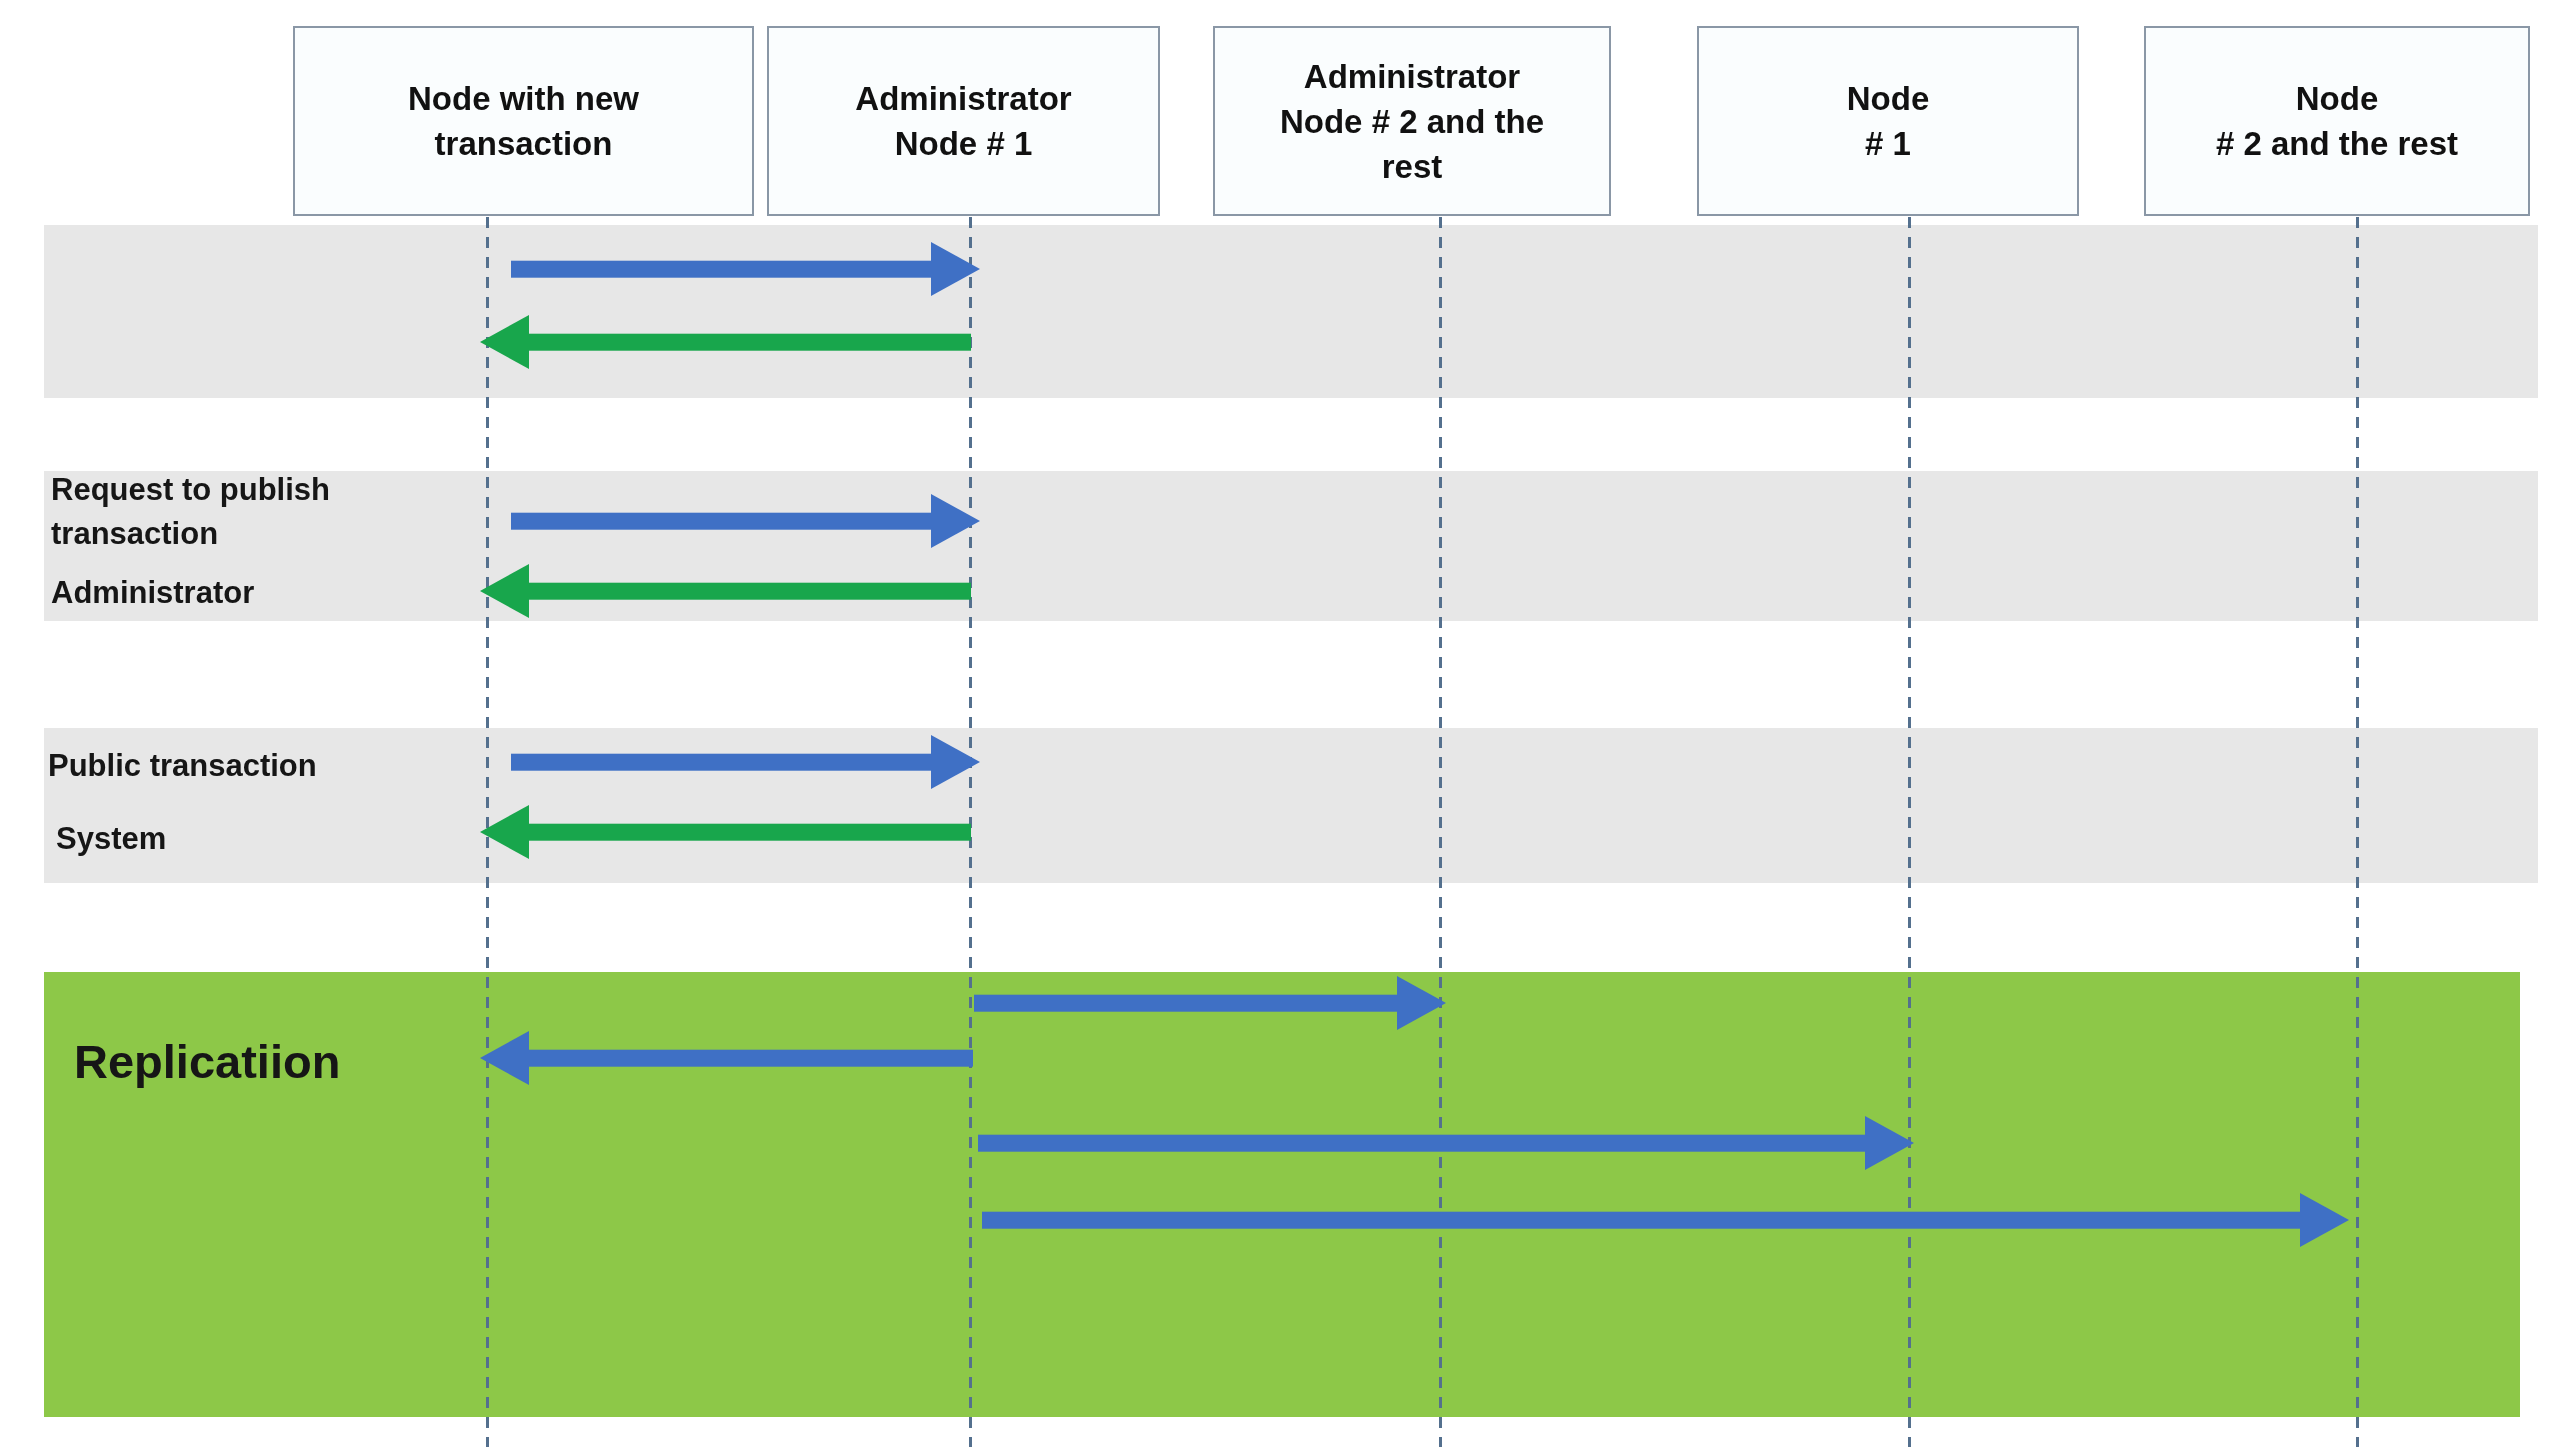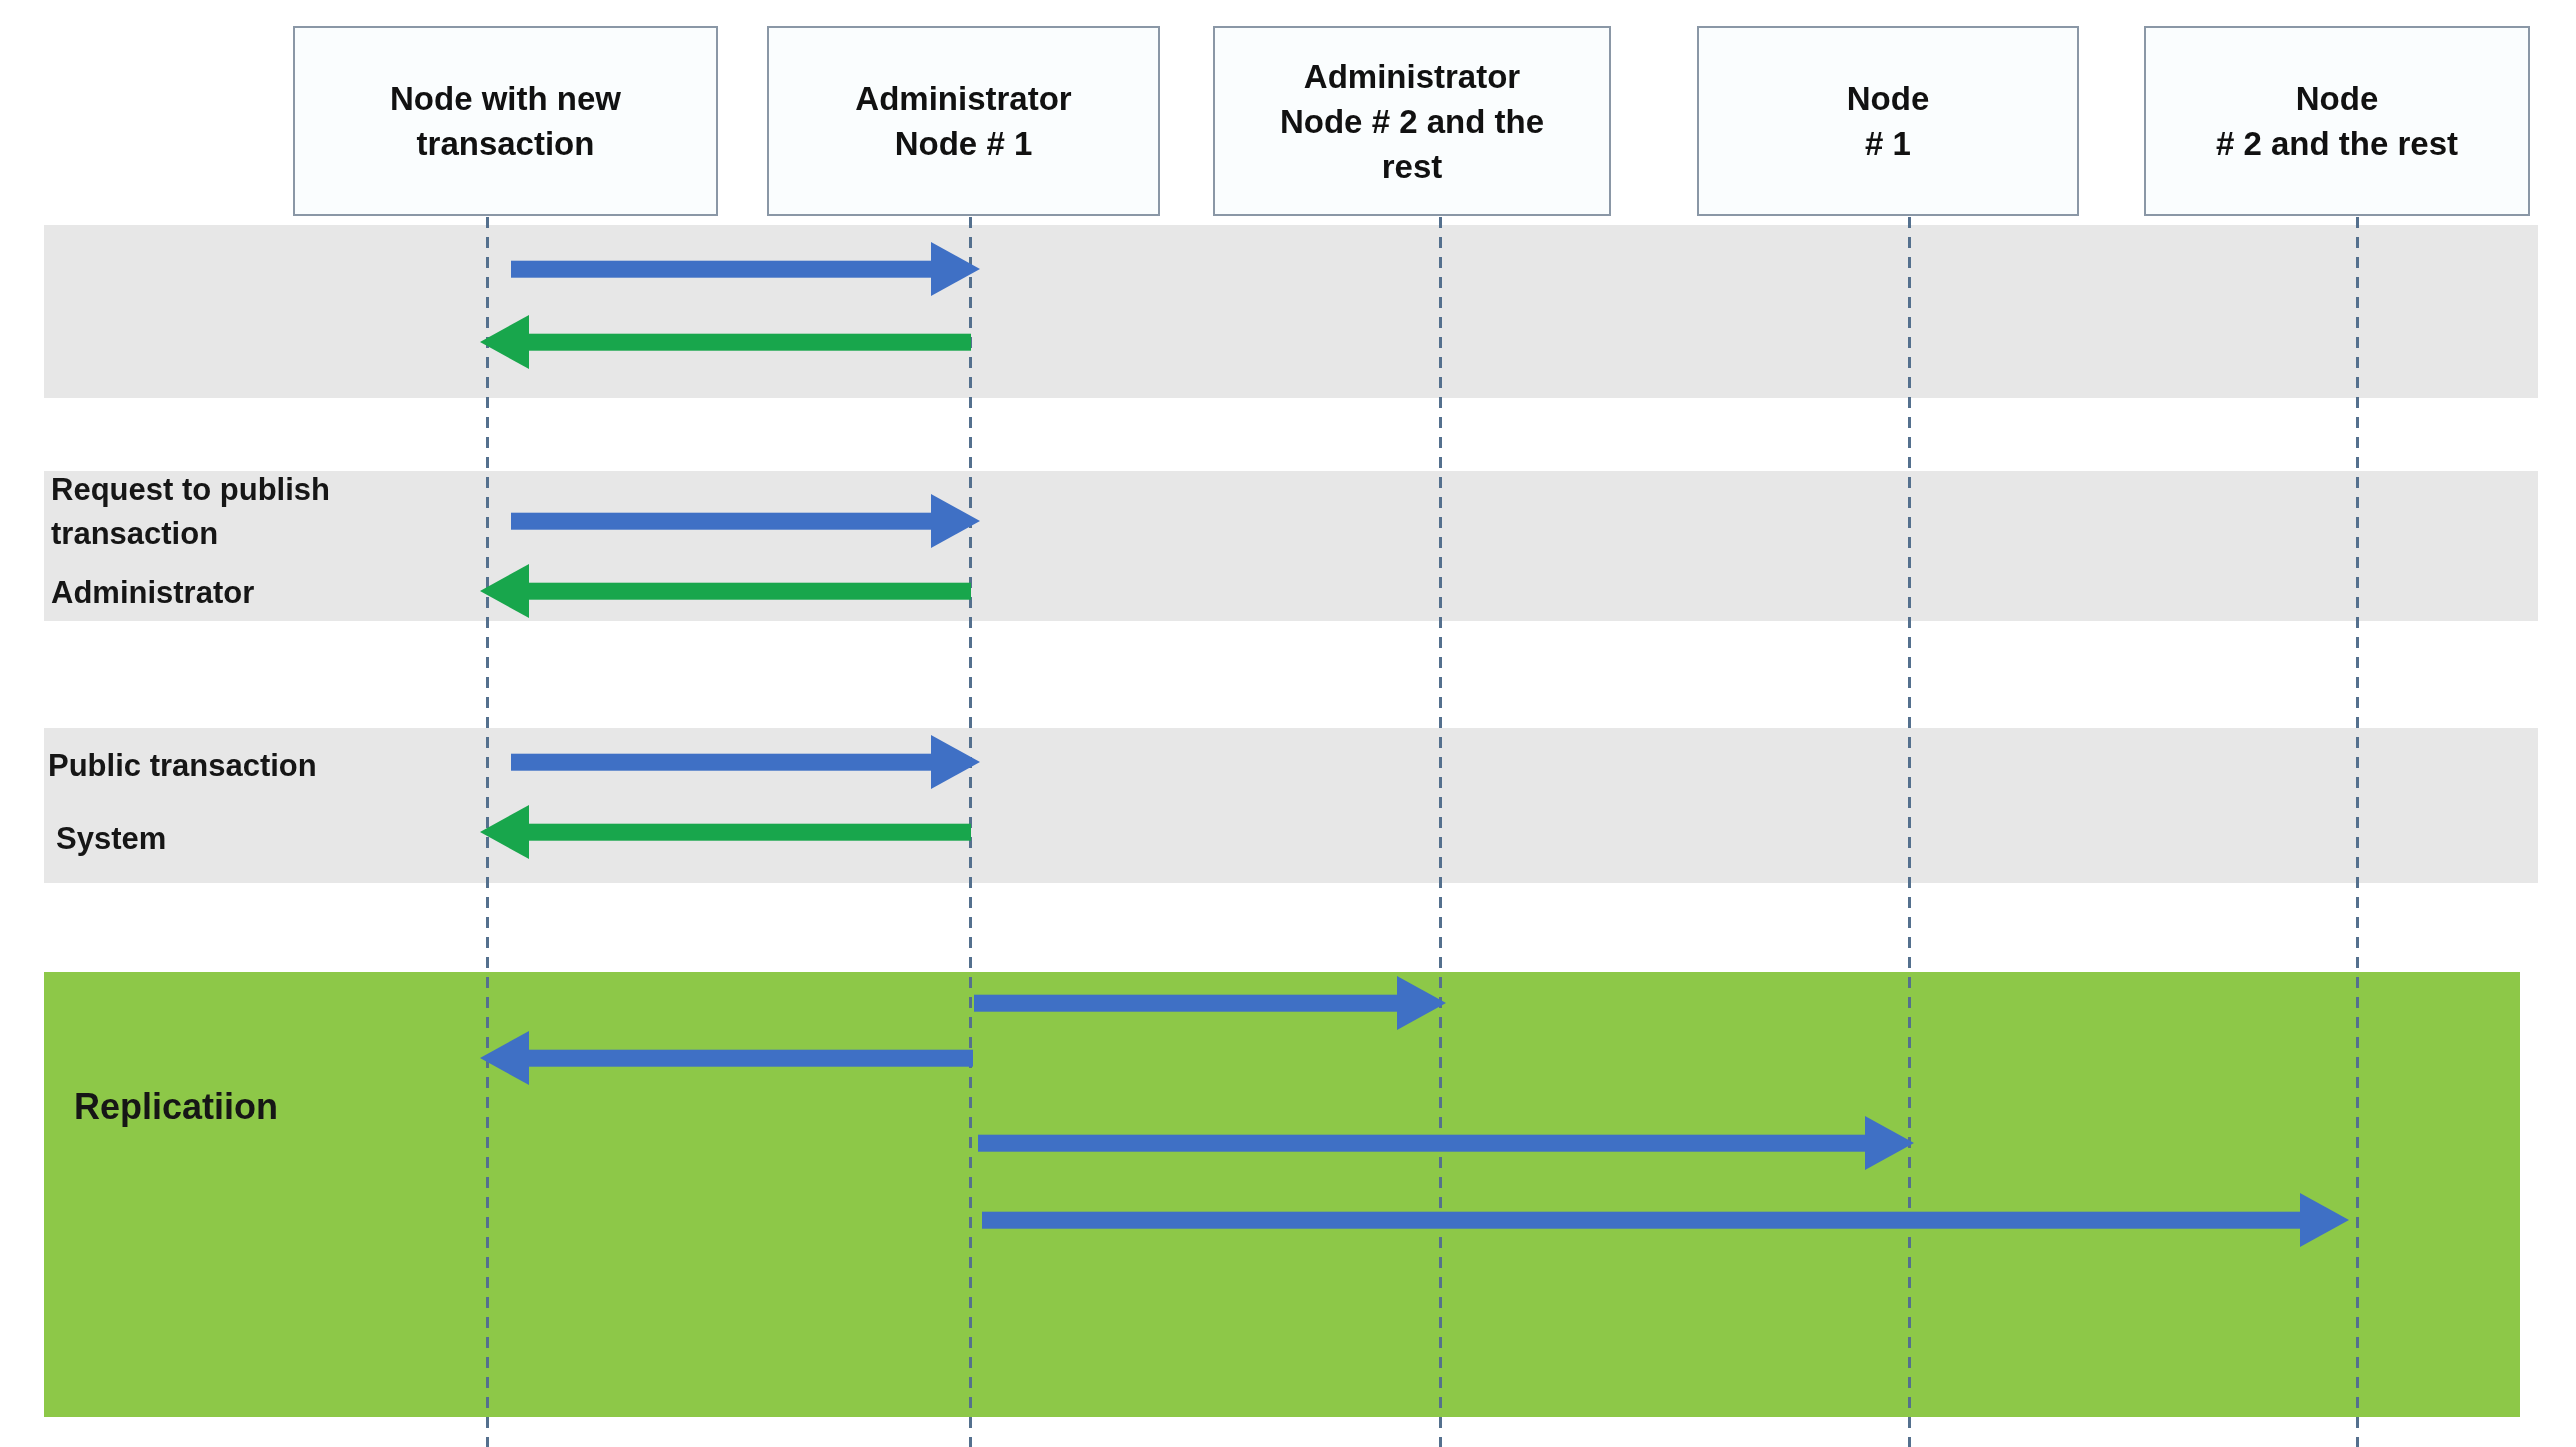--- a/index.html
+++ b/index.html
@@ -51,42 +51,42 @@
     z-index: 4;
   }
   .actor span {
     text-align: center;
     font-weight: bold;
     font-size: 33px;
     line-height: 45px;
     color: #111111;
     white-space: pre-line;
   }
-  .actor1 { left: 293px;  width: 425px; }
+  .actor1 { left: 293px;  width: 461px; }
   .actor2 { left: 767px;  width: 393px; }
   .actor3 { left: 1213px; width: 398px; }
   .actor4 { left: 1697px; width: 382px; }
   .actor5 { left: 2144px; width: 386px; }
 
   
   .row-label {
     position: absolute;
     z-index: 3;
     font-weight: bold;
     font-size: 31px;
     line-height: 44px;
     color: #161616;
     white-space: pre-line;
   }
   .lbl-phase1 { left: 54px; top: 272px; font-size: 30px; line-height: 45px; }
   .lbl-phase2a { left: 51px; top: 468px; }
   .lbl-phase2b { left: 51px; top: 571px; }
   .lbl-phase3a { left: 48px; top: 744px; }
   .lbl-phase3b { left: 56px; top: 817px; }
-  .lbl-repl   { left: 74px; top: 1085px; font-size: 36px; }
+  .lbl-repl   { left: 74px; top: 1040px; font-size: 47px; }
 
   
   .arrow { position: absolute; height: 56px; z-index: 3; }
   .arrow .shaft {
     position: absolute; top: 50%; transform: translateY(-50%);
     height: 16.6px; display: block;
   }
   .arrow .head {
     position: absolute; top: 50%; transform: translateY(-50%);
     width: 0; height: 0; display: block;

